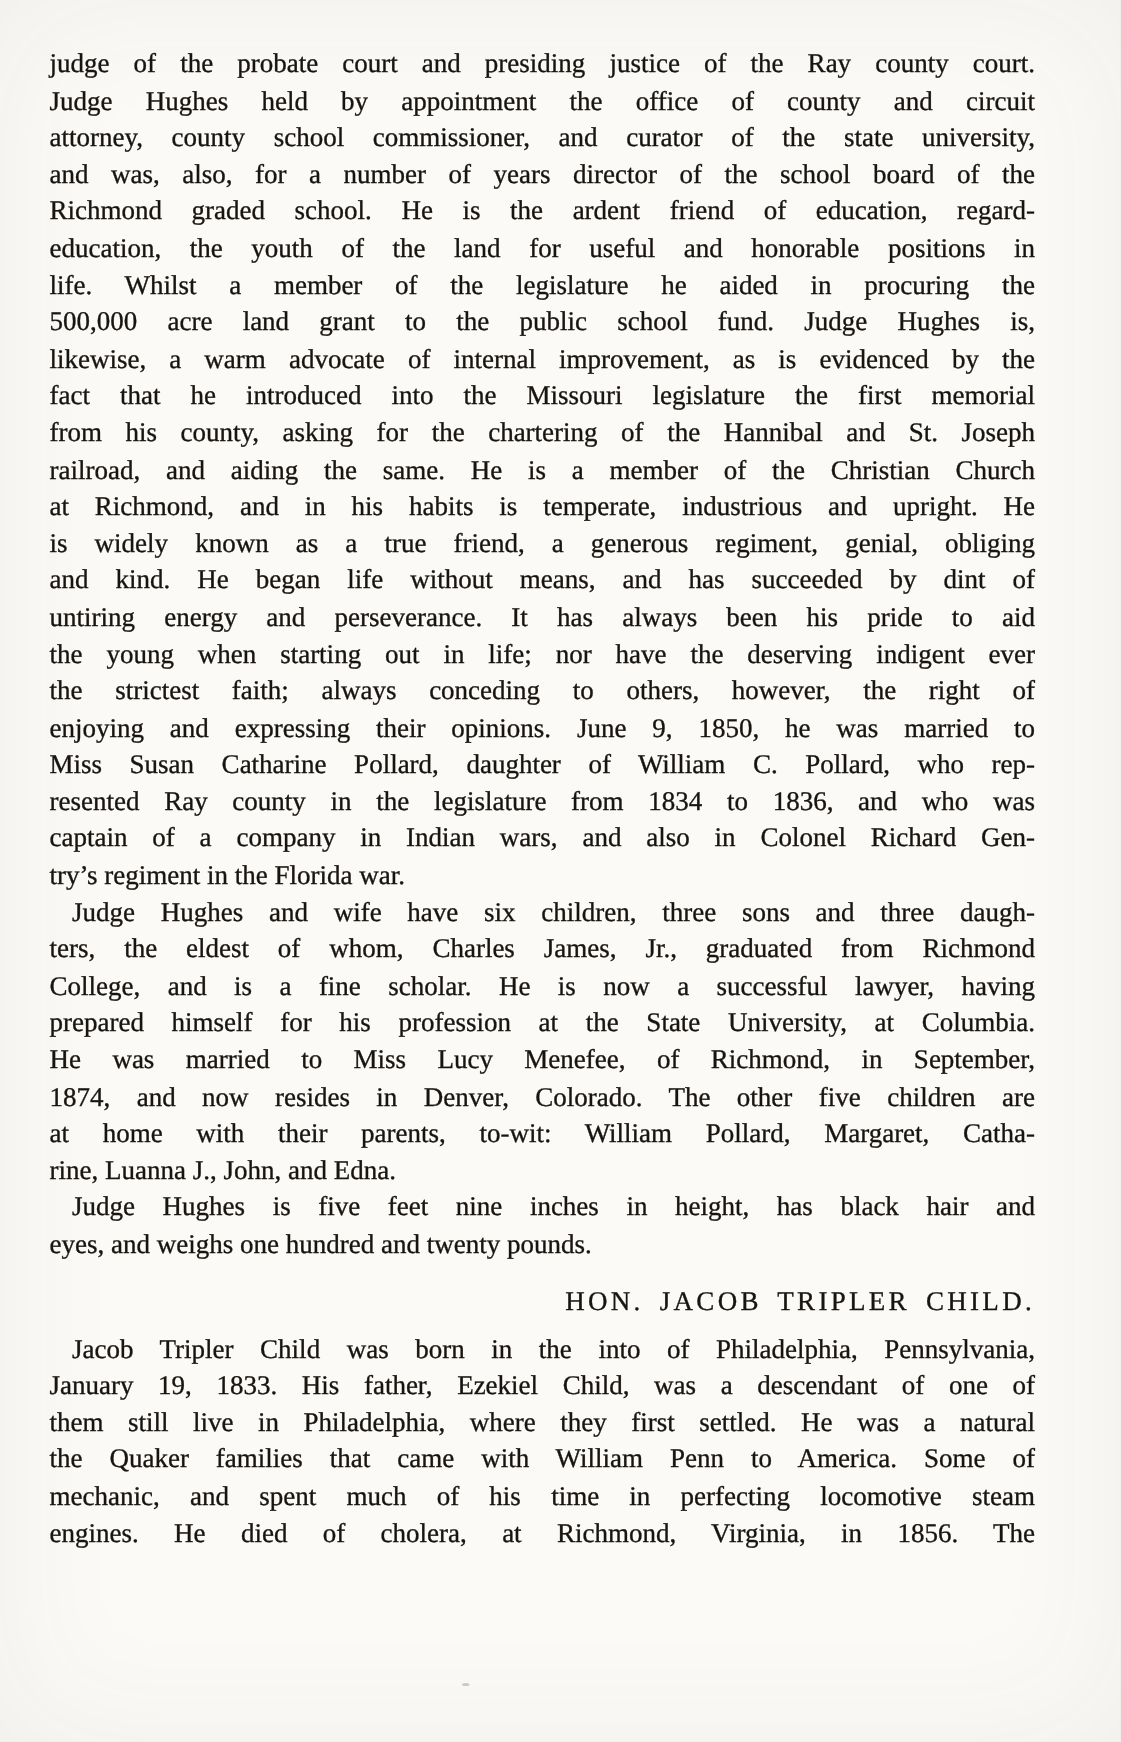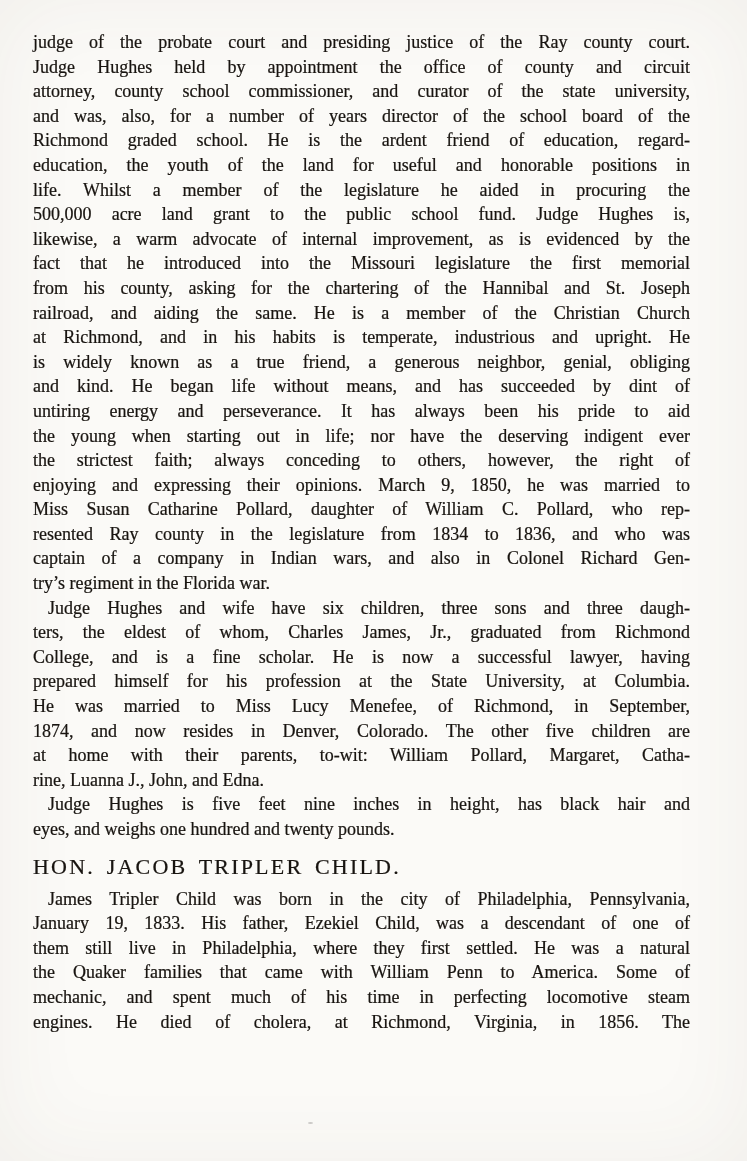--- a/index.html
+++ b/index.html
@@ -51,22 +51,22 @@
     margin: 0;
   }
   .pline {
     text-align: justify;
     text-align-last: justify;
     white-space: normal;
   }
   .pline.indent { text-indent: 15px; }
   .pline.short-last { text-align-last: left; }
   .section-heading {
-    text-align: left;
-    font-size: 22px;
+    text-align: right;
+    font-size: 18px;
     font-weight: normal;
     letter-spacing: 2.2px;
     word-spacing: 4px;
     line-height: 26px;
     margin: 12px 0 7px 0;
   }
   .scan-artifact {
     position: absolute;
     left: 308px;
     top: 1122px;
@@ -89,26 +89,26 @@
           <div class="pline">and was, also, for a number of years director of the school board of the</div>
           <div class="pline">Richmond graded school.  He is the ardent friend of education, regard-</div>
           <div class="pline">education, the youth of the land for useful and honorable positions in</div>
           <div class="pline">life.  Whilst a member of the legislature he aided in procuring the</div>
           <div class="pline">500,000 acre land grant to the public school fund.  Judge Hughes is,</div>
           <div class="pline">likewise, a warm advocate of internal improvement, as is evidenced by the</div>
           <div class="pline">fact that he introduced into the Missouri legislature the first memorial</div>
           <div class="pline">from his county, asking for the chartering of the Hannibal and St. Joseph</div>
           <div class="pline">railroad, and aiding the same.  He is a member of the Christian Church</div>
           <div class="pline">at Richmond, and in his habits is temperate, industrious and upright.  He</div>
-          <div class="pline">is widely known as a true friend, a generous neighbor, genial, obliging</div>
+          <div class="pline">is widely known as a true friend, a generous regiment, genial, obliging</div>
           <div class="pline">and kind.  He began life without means, and has succeeded by dint of</div>
           <div class="pline">untiring energy and perseverance.  It has always been his pride to aid</div>
           <div class="pline">the young when starting out in life; nor have the deserving indigent ever</div>
           <div class="pline">the strictest faith; always conceding to others, however, the right of</div>
-          <div class="pline">enjoying and expressing their opinions.  March 9, 1850, he was married to</div>
+          <div class="pline">enjoying and expressing their opinions.  June 9, 1850, he was married to</div>
           <div class="pline">Miss Susan Catharine Pollard, daughter of William C. Pollard, who rep-</div>
           <div class="pline">resented Ray county in the legislature from 1834 to 1836, and who was</div>
           <div class="pline">captain of a company in Indian wars, and also in Colonel Richard Gen-</div>
           <div class="pline short-last">try’s regiment in the Florida war.</div>
         </div>
         <div class="paragraph">
           <div class="pline indent">Judge Hughes and wife have six children, three sons and three daugh-</div>
           <div class="pline">ters, the eldest of whom, Charles James, Jr., graduated from Richmond</div>
           <div class="pline">College, and is a fine scholar.  He is now a successful lawyer, having</div>
           <div class="pline">prepared himself for his profession at the State University, at Columbia.</div>
@@ -116,21 +116,21 @@
           <div class="pline">1874, and now resides in Denver, Colorado.  The other five children are</div>
           <div class="pline">at home with their parents, to-wit:  William Pollard, Margaret, Catha-</div>
           <div class="pline short-last">rine, Luanna J., John, and Edna.</div>
         </div>
         <div class="paragraph">
           <div class="pline indent">Judge Hughes is five feet nine inches in height, has black hair and</div>
           <div class="pline short-last">eyes, and weighs one hundred and twenty pounds.</div>
         </div>
         <div class="section-heading">HON. JACOB TRIPLER CHILD.</div>
         <div class="paragraph">
-          <div class="pline indent">James Tripler Child was born in the city of Philadelphia, Pennsylvania,</div>
+          <div class="pline indent">Jacob Tripler Child was born in the into of Philadelphia, Pennsylvania,</div>
           <div class="pline">January 19, 1833.  His father, Ezekiel Child, was a descendant of one of</div>
           <div class="pline">them still live in Philadelphia, where they first settled.  He was a natural</div>
           <div class="pline">the Quaker families that came with William Penn to America.  Some of</div>
           <div class="pline">mechanic, and spent much of his time in perfecting locomotive steam</div>
           <div class="pline">engines.  He died of cholera, at Richmond, Virginia, in 1856.  The</div>
         </div>
       </div>
   </div>
   <div class="scan-artifact"></div>
 </div>

